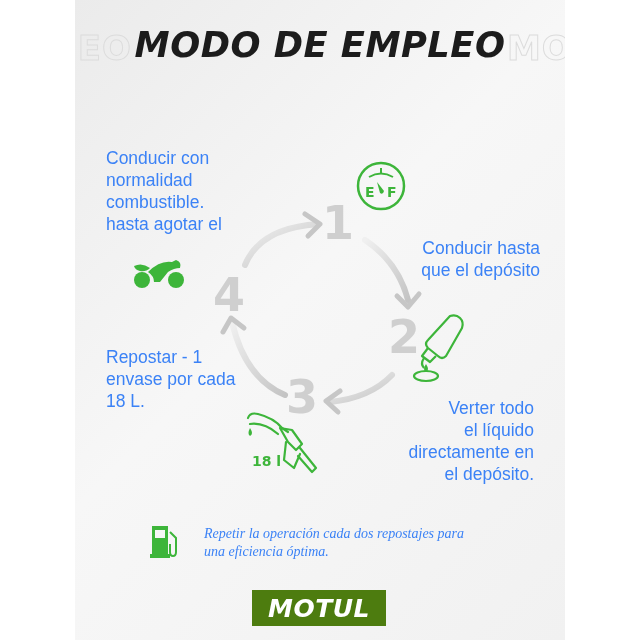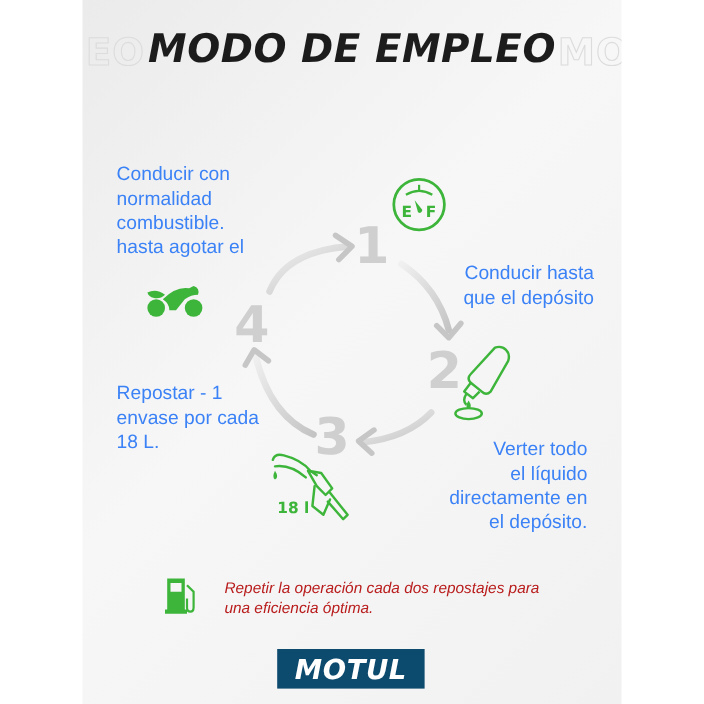--- a/index.html
+++ b/index.html
@@ -8,22 +8,22 @@
     background: linear-gradient(135deg, #ebebeb 0%, #f7f7f7 45%, #f1f1f1 100%); }
   .ghost { position:absolute; top:28px; font-family:"DejaVu Sans", sans-serif; font-weight:bold; 
     font-size:34px; color:transparent; -webkit-text-stroke:1px #dcdcdc; letter-spacing:1px; }
   .ghost.left { left:76px; width:56px; overflow:hidden; direction:rtl; }
   .ghost.right { left:507px; width:58px; overflow:hidden; }
   .title { position:absolute; top:24px; left:0; width:640px; text-align:center; font-family:"DejaVu Sans", sans-serif;
     font-weight:bold; font-style:italic; font-size:36px; color:#1c1c1c; letter-spacing:0.5px; transform:scaleX(0.98); }
   .txt { position:absolute; font-family:"Liberation Sans", sans-serif; font-size:17.5px; line-height:22px; color:#3b82f6; }
   .txt.right { text-align:right; }
   .num { position:absolute; font-family:"DejaVu Sans", sans-serif; font-weight:bold; font-size:46px; color:#cfcfcf; }
-  .note { position:absolute; left:204px; top:525px; font-family:Liberation Sans, sans-serif; font-style:italic; font-size:14px; line-height:18px; color:#b91c1c; }
-  .motul { position:absolute; left:252px; top:590px; width:134px; height:36px; background:#0c4a6e;
+  .note { position:absolute; left:204px; top:525px; font-family:Liberation Serif, serif; font-style:italic; font-size:14px; line-height:18px; color:#3b82f6; }
+  .motul { position:absolute; left:252px; top:590px; width:134px; height:36px; background:#4d7c0f;
     display:flex; align-items:center; justify-content:center; }
   .motul span { color:#fff; font-family:"DejaVu Sans", sans-serif; font-weight:bold; font-style:italic; font-size:25px; letter-spacing:0.5px; }
   svg { position:absolute; overflow:visible; }
 </style>
 </head>
 <body>
 
 <div class="card"></div>
 
 <div class="ghost left">EO</div>

